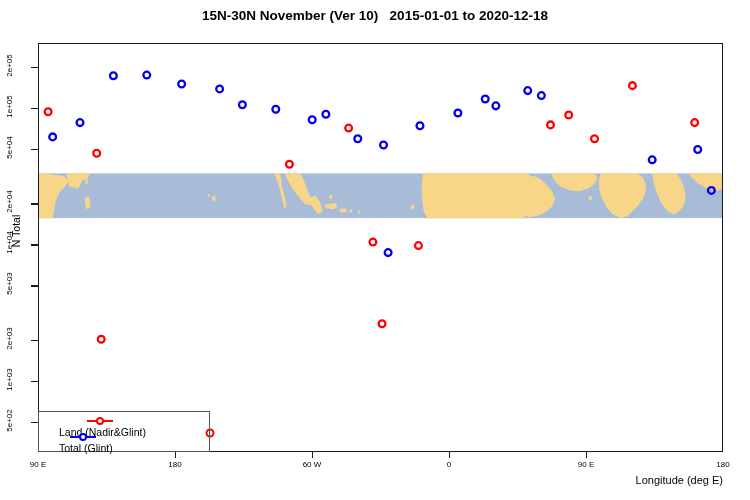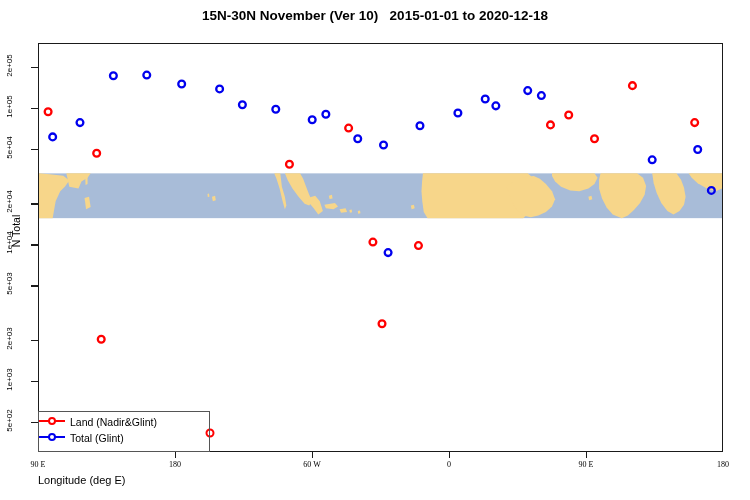--- a/index.html
+++ b/index.html
@@ -73,21 +73,20 @@
     background: #1a1a1a;
     left: 31px;
     width: 7px;
   }
   .xtick-label {
     position: absolute;
     font-size: 8px;
     color: #000000;
     white-space: nowrap;
     transform: translateX(-50%);
-    font-family: Liberation Serif, serif;
   }
   .xtick-mark {
     position: absolute;
     width: 1.3px;
     background: #1a1a1a;
     top: 452px;
     height: 6px;
   }
   #ylabel {
     position: absolute;
@@ -99,39 +98,41 @@
     text-align: center;
     transform: rotate(-90deg);
     transform-origin: center center;
     white-space: nowrap;
   }
   #xlabel {
     position: absolute;
     left: 38px;
     top: 474px;
     width: 685px;
-    text-align: left;
+    text-align: right;
     font-size: 11px;
     color: #000000;
   }
   #legend-box {
     position: absolute;
     left: 38px;
     top: 411px;
     width: 172px;
     height: 41px;
     border: 1.1px solid #555555;
     box-sizing: border-box;
     background: rgba(255,255,255,0.0);
   }
   .legend-row {
     position: absolute;
-    left: 0;
+    left: 20px;
     height: 16px;
     display: flex;
+    align-items: center;
+    flex-direction: column;
   }
   .legend-row.r0 { top: 4px; }
   .legend-row.r1 { top: 20px; }
   .legend-line {
     position: relative;
     width: 26px;
     height: 10px;
     flex: none;
     margin-right: 5px;
   }

